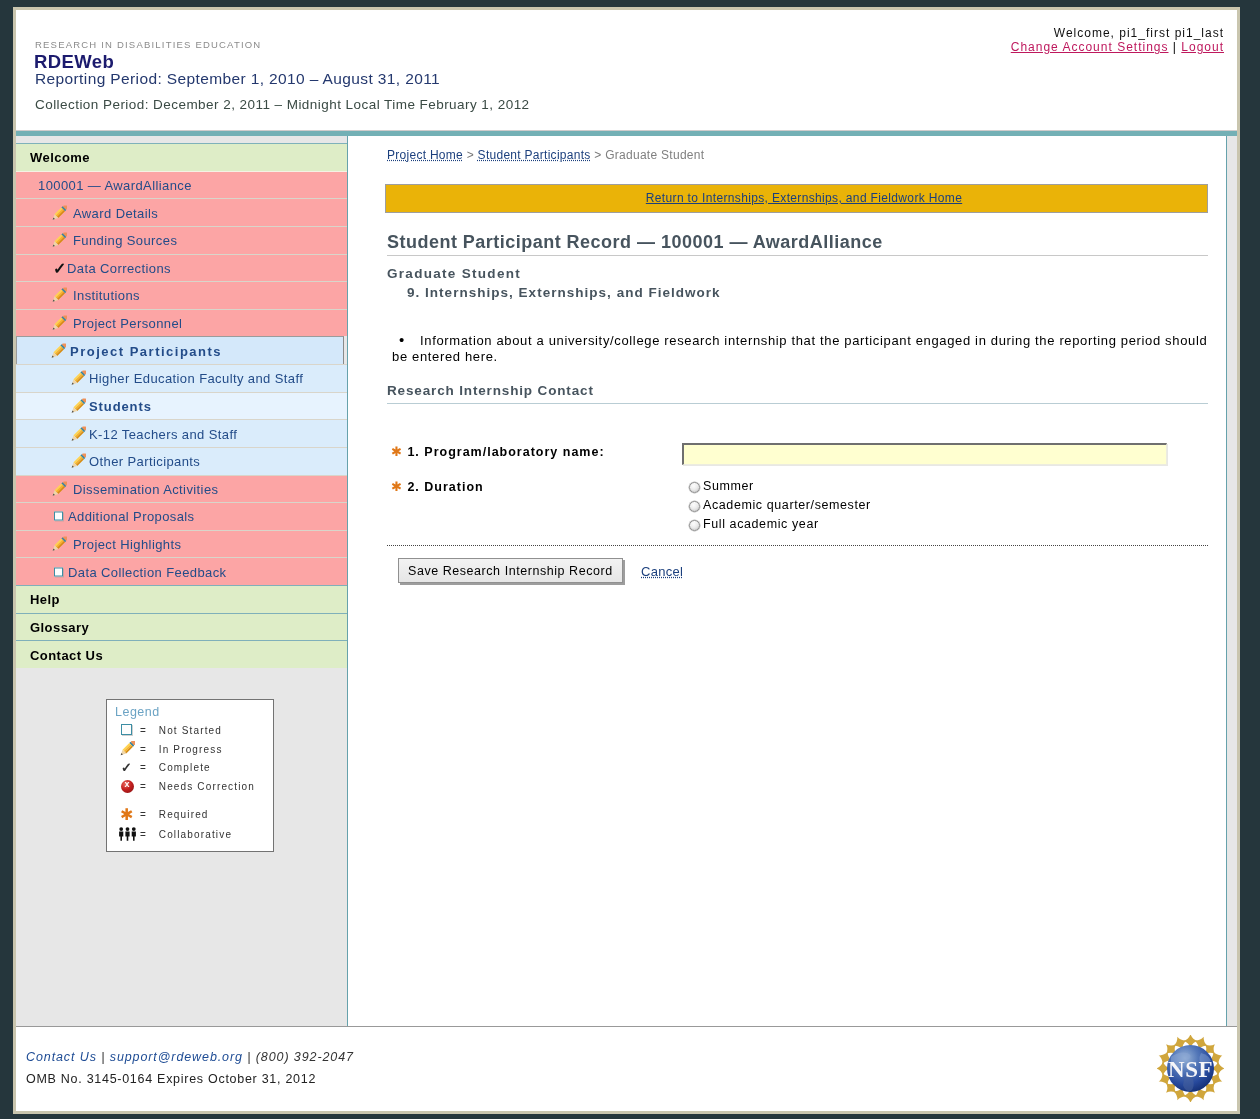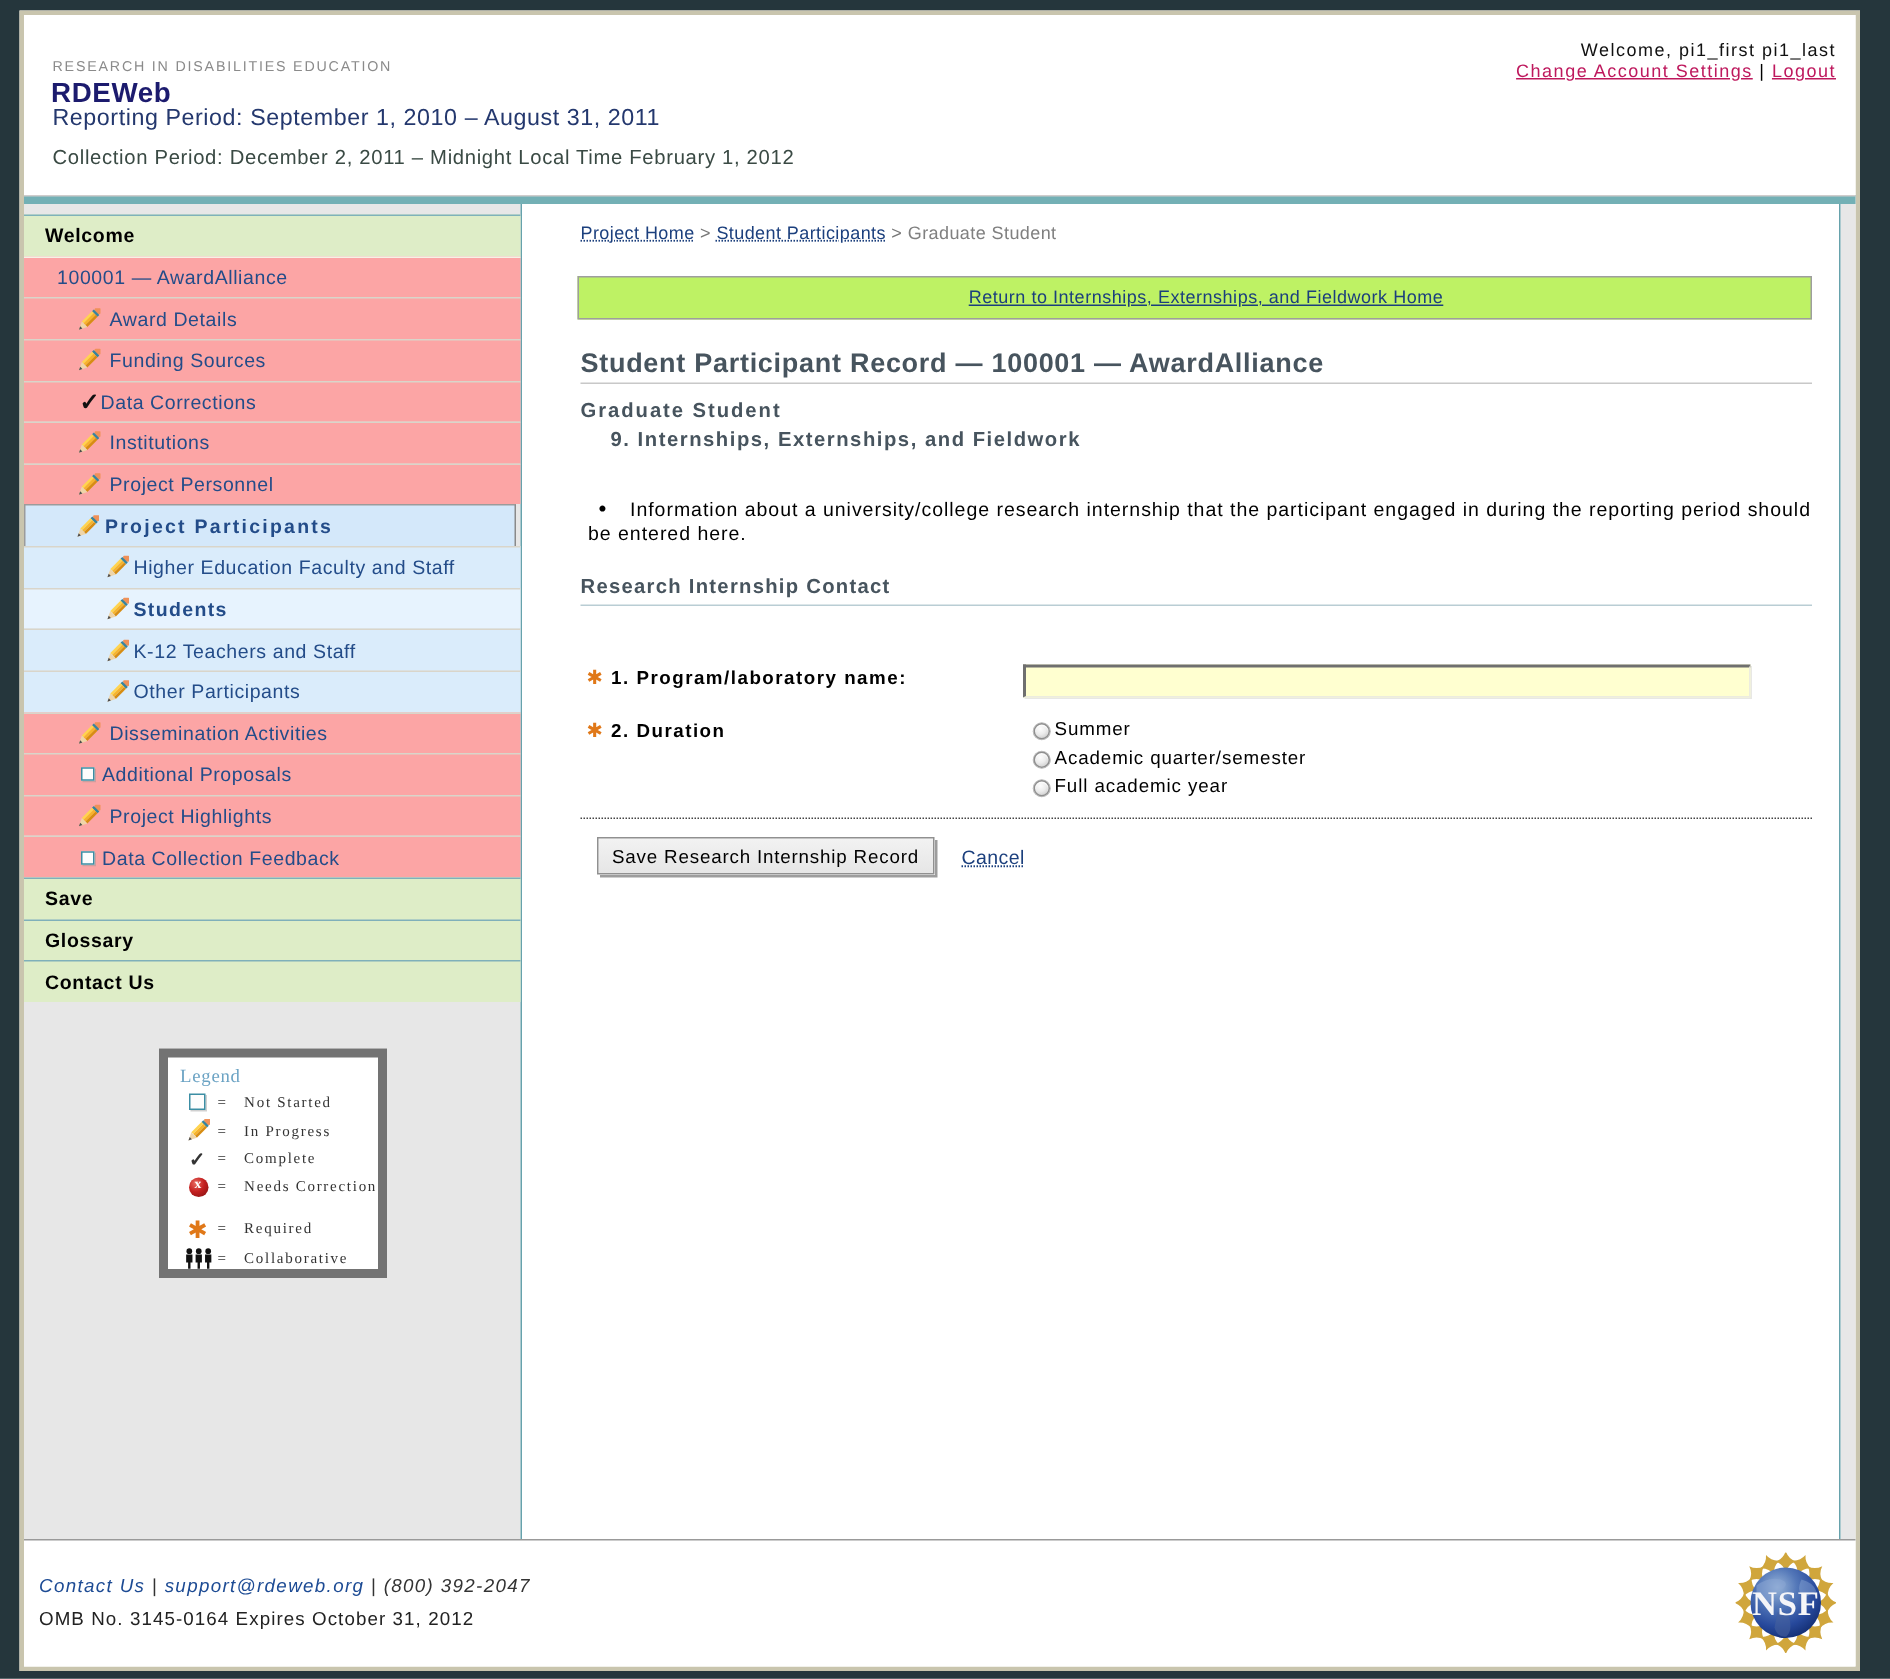--- a/index.html
+++ b/index.html
@@ -24,21 +24,21 @@
 .mrow { position:relative; width:100%; height:27.63px; font-size:13px; color:#234c89; letter-spacing:0.4px; border-top:1px solid #d9d5ca; }
 .mrow .txt { position:absolute; top:50%; transform:translateY(-50%); white-space:nowrap; }
 .green { background:#deedc7; border-top:1px solid #7fb0ba; font-weight:bold; color:#000000; letter-spacing:0.45px; }
 .blue { background:#fca5a5; }
 .blue2 { background:#d4e8fa; }
 .blue3 { background:#daecfb; }
 .icon { position:absolute; top:50%; transform:translateY(-50%); }
 
 .crumbs { position:absolute; left:39px; top:12px; font-size:12px; color:#808080; letter-spacing:0.28px; }
 a.crumb { color:#1b3f7d; text-decoration:underline; text-decoration-style:dotted; }
-.retbox { position:absolute; left:37px; top:48px; width:823px; height:29px; background:#bef264; border:1px solid #9e9e9e; text-align:center; line-height:27px; font-size:12px; letter-spacing:0.35px;padding-left:15px; }
+.retbox { position:absolute; left:37px; top:48px; width:823px; height:29px; background:#eab308; border:1px solid #9e9e9e; text-align:center; line-height:27px; font-size:12px; letter-spacing:0.35px;padding-left:15px; }
 a.ret { color:#1b3f7d; text-decoration:underline; }
 h1.title { position:absolute; left:39px; top:96px; width:821px; font-size:18px; font-weight:bold; color:#47545e; letter-spacing:0.48px; border-bottom:1px solid #c8c8c8; padding-bottom:2px; }
 .gs { position:absolute; left:39px; top:130px; font-size:13.5px; font-weight:bold; color:#47545e; letter-spacing:1.3px; }
 .sec9 { position:absolute; left:59px; top:149px; font-size:13.5px; font-weight:bold; color:#47545e; letter-spacing:1.02px; }
 .bullets { position:absolute; left:44px; top:196px; width:830px; font-size:13px; color:#000; line-height:16px; letter-spacing:0.65px; }
 .bdot { display:inline-block; width:28px; padding-left:7px; font-size:15px; letter-spacing:0; }
 .rih { position:absolute; left:39px; top:247px; width:821px; font-size:13.5px; font-weight:bold; color:#47545e; letter-spacing:0.85px; border-bottom:1px solid #b9cdd4; padding-bottom:5px; }
 .ast { color:#e07818; font-size:13px; }
 .lab1 { position:absolute; left:43px; top:308px; font-size:12.5px; letter-spacing:1px; }
 .inp { position:absolute; left:334px; top:307px; width:485px; height:22px; background:#ffffd0; border:1px solid #ececdf; border-top:2px solid #6f6f6f; border-left:2px solid #6f6f6f; box-shadow:1px 1px 0 rgba(190,190,180,0.35); }
@@ -53,21 +53,21 @@
 .pencil, .pencil2 { display:inline-block; width:15px; height:15px; }
 .pencil svg, .pencil2 svg { display:block; }
 .check { font-size:16px; font-weight:bold; color:#111; }
 .cbox, .cbox2 { display:inline-block; width:9px; height:9px; background:#fdfdfd; border:1px solid #3c8ea4; box-shadow:1px 1px 0 rgba(150,150,150,0.45); }
 .cbox2 { width:11px; height:11px; }
 .redx { display:inline-block; width:13px; height:13px; border-radius:50%;
  background:radial-gradient(circle at 35% 30%, #e86a60 0%, #c42020 45%, #7e0f0f 100%); position:relative; }
 .redx::after { content:"x"; position:absolute; left:0; top:-1px; width:13px; text-align:center; color:#fff; font-size:9px; font-weight:bold; }
 .ppl { display:inline-block; width:19px; height:14px; }
 
-#legend { position:absolute; left:90px; top:563px; width:152px; height:153px; background:#fff; border:6px solid #737373;font-family:Liberation Serif, serif; }
+#legend { position:absolute; left:90px; top:563px; width:168px; height:153px; background:#fff; border:1px solid #737373; }
 #legend .lt { position:absolute; left:8px; top:5px; font-size:12.5px; color:#6ba3c4; letter-spacing:0.5px; }
 .lrow { position:absolute; font-size:10px; color:#333; letter-spacing:1.15px; white-space:nowrap; }
 
 #ftr { position:absolute; left:0; top:1016px; width:1221px; height:85px; background:#fff; border-top:1px solid #999; }
 .f1 { position:absolute; left:10px; top:23px; font-size:12.5px; color:#333; letter-spacing:0.9px;font-style:italic; }
 .f2 { position:absolute; left:10px; top:45px; font-size:12.5px; color:#222; letter-spacing:0.72px; }
 a.flink { color:#1d4b94; text-decoration:none; }
 </style>
 </head>
 <body>
@@ -231,21 +231,21 @@
               <use href="#pen"></use>
             </svg>
           </span>
           <span class="txt" style="left:57px">Project Highlights</span>
         </div>
       <div class="mrow blue">
           <span class="icon cbox" style="left:38px"></span>
           <span class="txt" style="left:52px">Data Collection Feedback</span>
         </div>
       <div class="mrow green">
-          <span class="txt" style="left:14px">Save</span>
+          <span class="txt" style="left:14px">Help</span>
         </div>
       <div class="mrow green">
           <span class="txt" style="left:14px">Glossary</span>
         </div>
       <div class="mrow green">
           <span class="txt" style="left:14px">Contact Us</span>
         </div>
     </div>
     <div id="legend">
       <div class="lt">Legend</div>

